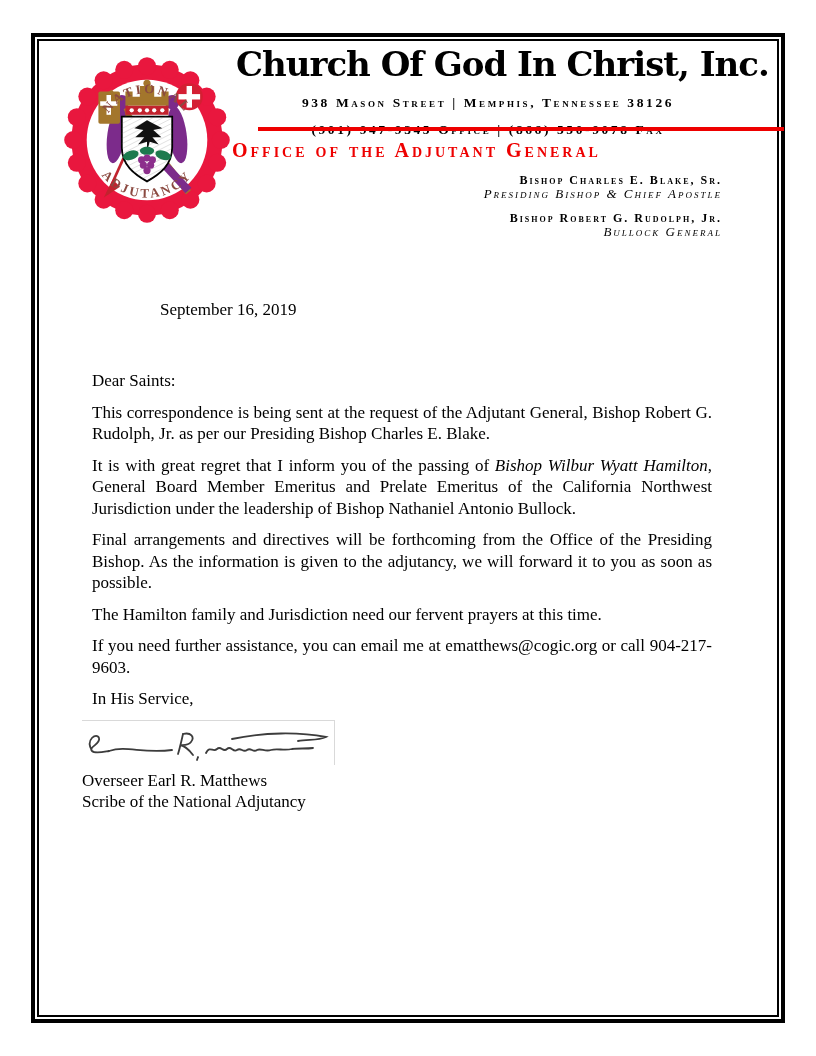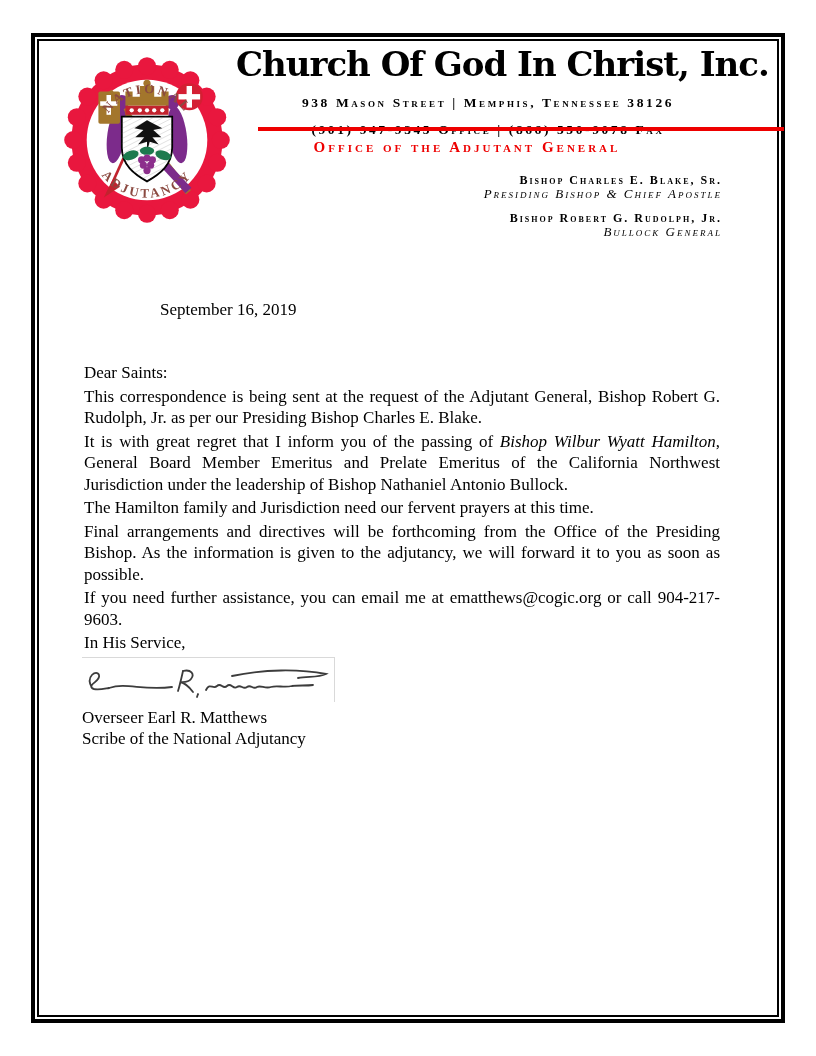--- a/index.html
+++ b/index.html
@@ -28,34 +28,34 @@
   .green{fill:var(--seal-green);} .grape{fill:var(--grape-purple);}
   .badge{fill:#d41f33;}
 
   .header-right{position:absolute;left:236px;top:44px;width:504px;text-align:center;}
   .org-title{font-family:"DejaVu Serif",serif;font-weight:bold;font-size:34px;
              letter-spacing:-1px;line-height:40px;white-space:nowrap;}
   .addr{font-variant:small-caps;font-weight:bold;font-size:13.5px;letter-spacing:2.6px;
         line-height:16px;margin-top:11px;white-space:nowrap;}
   .red-rule{position:absolute;left:258px;top:127px;width:526px;height:4px;
             background:var(--accent-red);}
-  .office-heading{position:absolute;left:224px;top:139px;width:486px;text-align:center;
+  .office-heading{position:absolute;left:232px;top:139px;width:486px;text-align:left;
             color:var(--accent-red);font-variant:small-caps;font-weight:bold;
-            font-size:15px;letter-spacing:3px;white-space:nowrap;}
+            font-size:20px;letter-spacing:3px;white-space:nowrap;}
   .bishops{position:absolute;left:236px;top:173px;width:486px;text-align:right;}
   .official{margin-bottom:11px;}
   .official .name{font-variant:small-caps;font-weight:bold;font-size:12px;
             letter-spacing:2px;line-height:14px;white-space:nowrap;}
   .official .title{font-variant:small-caps;font-style:italic;font-size:13px;
             letter-spacing:2px;line-height:13px;white-space:nowrap;}
 
   .date-line{position:absolute;left:82px;top:300px;width:640px;
             padding-left:78px;box-sizing:content-box;font-size:17px;}
   .letter{position:absolute;left:82px;top:360px;width:640px;font-size:17px;line-height:21.5px;}
-  .letter p{margin:2px;}
+  .letter p{margin:10px;}
   .just{text-align:justify;}
   .mt16{margin-top:16px;} .mt31{margin-top:31px;} .mt21{margin-top:21px;}
   .mt22{margin-top:22px;} .mt24{margin-top:24px;} .mt20{margin-top:20px;}
   .emph{font-weight:normal;font-style:italic;}
   .sig-box{margin-top:3px;width:252px;height:44px;border-top:1px solid #d9d9d9;
            border-right:1px solid #d9d9d9;}
   .sig-box svg{display:block;}
   .sig-stroke{fill:none;stroke:#3c3c3c;stroke-width:1.8;stroke-linecap:round;}
   .sig-name-block{margin-top:5px;line-height:21.5px;}
 </style>
@@ -167,22 +167,22 @@
       <div class="title">Bullock General</div>
     </div>
   </div>
 
   <div class="date-line">September 16, 2019</div>
 
   <div class="letter">
     <p>Dear Saints:</p>
     <p class="just mt16">This correspondence is being sent at the request of the Adjutant General, Bishop Robert G. Rudolph, Jr. as per our Presiding Bishop Charles E. Blake.</p>
     <p class="just mt31"><span>It is with great regret that I inform you of the passing of </span><span class="emph">Bishop Wilbur Wyatt Hamilton</span><span>, General Board Member Emeritus and Prelate Emeritus of the California Northwest Jurisdiction under the leadership of Bishop Nathaniel Antonio Bullock.</span></p>
+    <p class="just mt22">Final arrangements and directives will be forthcoming from the Office of the Presiding Bishop.  As the information is given to the adjutancy, we will forward it to you as soon as possible.</p>
     <p class="just mt21">The Hamilton family and Jurisdiction need our fervent prayers at this time.</p>
-    <p class="just mt22">Final arrangements and directives will be forthcoming from the Office of the Presiding Bishop.  As the information is given to the adjutancy, we will forward it to you as soon as possible.</p>
     <p class="just mt24">If you need further assistance, you can email me at ematthews@cogic.org or call 904-217-9603.</p>
     <p class="mt20">In His Service,</p>
 
     <div class="sig-box">
       <svg viewBox="0 0 252 44" width="252" height="44" aria-hidden="true">
         <g class="sig-stroke">
           <path d="M10,30 C3,18 15,11 17,17 C19,23 6,26 10,30 C13,33 21,31 27,30"></path>
           <path d="M27,30 C45,24 60,33 90,29"></path>
           <path d="M101,13 C99,22 97,30 96,33"></path>
           <path d="M101,13 C109,11 113,16 109,21 C106,25 99,24 98,24 C104,25 108,30 111,34"></path>

